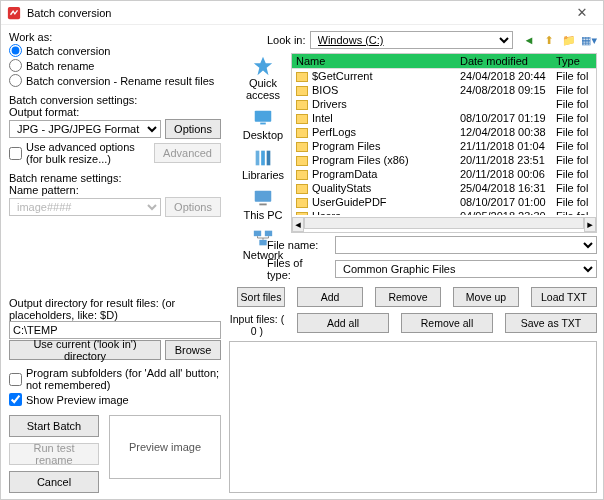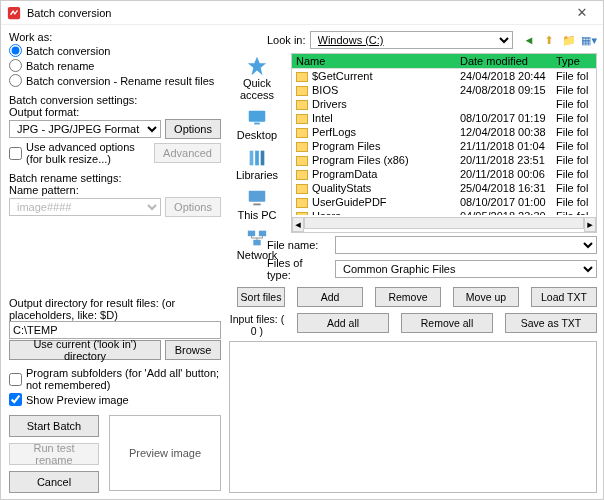--- a/index.html
+++ b/index.html
@@ -15,28 +15,28 @@
 .radio input, .check input { margin: 0; }
 .section-label { margin-top: 6px; }
 .row { display: flex; gap: 4px; align-items: center; margin-top: 1px; }
 select, input[type=text] { border: 1px solid #aaa; height: 18px; padding: 0 3px; background: #fff; }
 .btn { border: 1px solid #999; background: #e9e9e9; height: 20px; padding: 0 8px; font-size: 11px; display: inline-flex; align-items: center; justify-content: center; }
 .btn.dis { color: #999; border-color: #ccc; background: #f3f3f3; }
 .big-btn { width: 90px; height: 22px; }
 .flex1 { flex: 1; }
 .bottom-controls { display: flex; gap: 6px; margin-top: 8px; }
 .btn-col { display: flex; flex-direction: column; gap: 6px; }
-.preview { border: 1px solid #bbb; flex: 1; display: flex; align-items: center; justify-content: center; color: #555; height: 76px; margin-left: 4px; }
+.preview { border: 1px solid #bbb; flex: 1; display: flex; align-items: center; justify-content: center; color: #555; height: 64px; margin-left: 4px; }
 
 .lookin { display: flex; align-items: center; gap: 4px; padding-left: 38px; }
 .lookin select { flex: 1; text-decoration: underline; }
 .tool-icons { display: flex; gap: 4px; margin-left: 4px; }
 .tool-icons span { width: 16px; height: 16px; display: inline-flex; align-items: center; justify-content: center; }
 .browser { display: flex; margin-top: 4px; height: 180px; border: 0; }
-.places { width: 62px; display: flex; flex-direction: column; align-items: flex-start; gap: 2px; }
+.places { width: 62px; display: flex; flex-direction: column; align-items: flex-end; gap: 2px; }
 .place { width: 56px; text-align: center; font-size: 10px; padding: 2px 0; }
 .place .pi { width: 22px; height: 22px; margin: 0 auto; display: block; }
 .filelist { flex: 1; border: 1px solid #ccc; overflow: hidden; display: flex; flex-direction: column; }
 .fl-head { display: flex; background: #22c55e; border-bottom: 1px solid #ddd; font-size: 10.5px; }
 .fl-head div, .fl-row div { padding: 1px 4px; overflow: hidden; white-space: nowrap; }
 .c-name { flex: 1; }
 .c-date { width: 96px; }
 .c-type { width: 44px; }
 .fl-body { overflow: hidden; }
 .fl-row { display: flex; font-size: 10.5px; height: 14px; align-items: center; }

